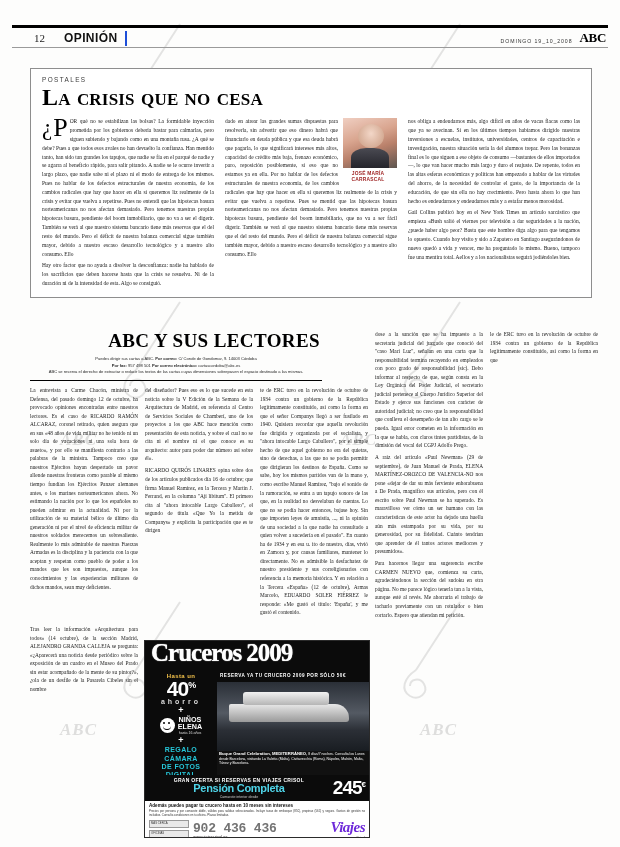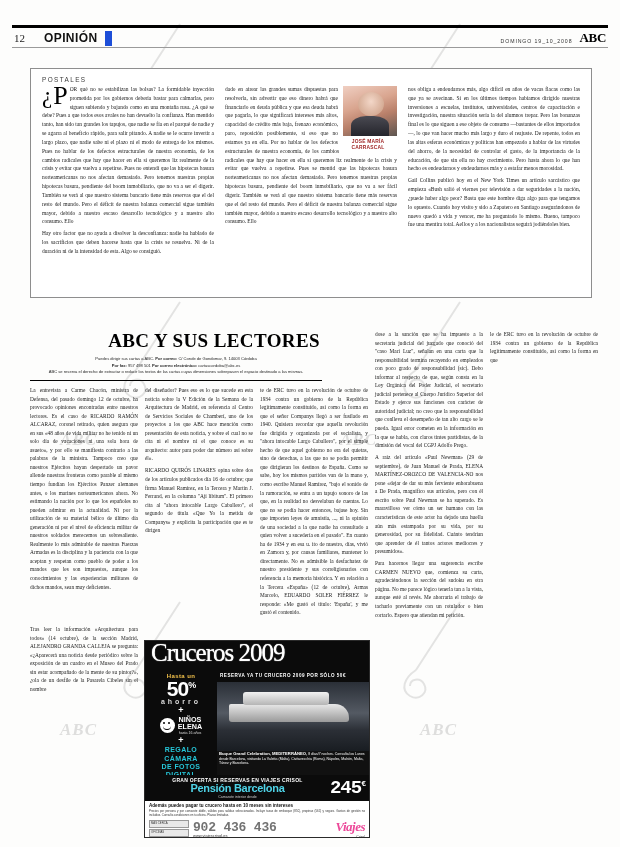--- a/index.html
+++ b/index.html
@@ -16,24 +16,24 @@
   .wm svg{display:block;}
   .wm-txt{position:absolute;pointer-events:none;color:#b9b9b9;
     font-family:"Liberation Serif",serif;font-weight:700;font-style:italic;
     letter-spacing:1px;opacity:.45;}
 
   
   .masthead{position:absolute;left:12px;top:25px;width:596px;}
   .mh-rule-top{height:3px;background:#000;width:100%;}
   .mh-row{display:flex;align-items:flex-end;height:17px;margin-top:1px;}
   .mh-folio{font-family:"Liberation Serif",serif;font-size:11px;color:#222;
-    width:26px;text-align:left;padding-left:2px;line-height:15px;}
+    width:26px;text-align:left;padding-left:2px;line-height:15px;margin-left:20px;}
   .mh-section{font-family:"Liberation Sans",sans-serif;font-weight:700;
     font-size:12px;letter-spacing:.4px;color:#111;line-height:15px;
-    padding:0 8px 0 4px;border-right:7px solid #1d4ed8;}
+    padding:0 8px 0 4px;border-right:2px solid #1d4ed8;}
   .mh-spacer{flex:1;}
   .mh-date{font-family:"Liberation Sans",sans-serif;font-size:5.2px;
     letter-spacing:.9px;color:#333;padding-bottom:2px;}
   .mh-logo{font-family:"Liberation Serif",serif;font-weight:700;font-size:13px;
     letter-spacing:-.3px;color:#000;padding:0 2px 0 7px;}
   .mh-rule-bot{height:1px;background:#9a9a9a;width:100%;margin-top:1px;}
 
   
   .art{position:absolute;left:30px;top:68px;width:560px;height:228px;
        border:1px solid #8e8e8e;background:#fff;}
@@ -84,21 +84,21 @@
   #col2{left:145px; top:386px; width:108px; height:225px;}
   #col3{left:260px; top:386px; width:108px; height:225px;}
   #col4{left:375px; top:330px; width:108px; height:510px;}
   #col5{left:490px; top:330px; width:108px; height:510px;}
 
   
   .ad{position:absolute;left:144px;top:640px;width:224px;height:196px;
       background:#fff;border:1px solid #2a2a2a;overflow:hidden;}
   .ad-top{height:30px;background:#0b0b0b;position:relative;}
   .ad-brand{position:absolute;left:6px;top:-2px;color:#fff;
-    font-family:"Liberation Serif",serif;font-weight:400;font-size:25px;
+    font-family:"Liberation Serif",serif;font-weight:700;font-size:25px;
     letter-spacing:-1px;text-shadow:0 0 1px #fff;}
   .ad-mid{display:flex;height:104px;}
   .ad-left{width:72px;background:#0b0b0b;color:#fff;text-align:center;
     padding-top:2px;box-sizing:border-box;}
   .ad-l1{font-family:"Liberation Sans",sans-serif;font-weight:700;font-size:6px;
     letter-spacing:.4px;color:#f2c14b;}
   .ad-l2{font-family:"Liberation Sans",sans-serif;font-weight:700;font-size:21px;
     line-height:.95;letter-spacing:-1px;}
   .ad-l2 sup{font-size:9px;}
   .ad-l3{font-family:"Liberation Sans",sans-serif;font-weight:700;font-size:7px;
@@ -130,37 +130,37 @@
     font-family:"Liberation Sans",sans-serif;font-size:3.5px;line-height:1.35;}
   .ad-cap b{font-size:4.2px;}
   .ad-offer{height:26px;background:#0b0b0b;color:#fff;display:flex;align-items:center;
     position:relative;}
   .ad-offer-l{flex:1;text-align:center;}
   .ad-of1{font-family:"Liberation Sans",sans-serif;font-weight:700;font-size:5px;
     letter-spacing:.3px;}
   .ad-of2{font-family:"Liberation Sans",sans-serif;font-weight:700;font-size:11px;
     color:#4fd4e8;line-height:1.05;letter-spacing:-.3px;}
   .ad-of3{font-family:"Liberation Sans",sans-serif;font-size:3.6px;color:#ccc;}
-  .ad-price{font-family:Liberation Mono, monospace;font-weight:700;font-size:19px;
+  .ad-price{font-family:Liberation Sans, sans-serif;font-weight:700;font-size:19px;
     color:#fff;padding-right:4px;letter-spacing:-1px;}
   .ad-price sup{font-size:8px;}
   .ad-note{font-family:"Liberation Sans",sans-serif;font-weight:700;font-size:4.6px;
     padding:2px 4px 0 4px;color:#111;}
   .ad-fine{font-family:"Liberation Sans",sans-serif;font-size:2.9px;line-height:1.45;
     padding:1px 4px 0 4px;color:#333;text-align:justify;}
   .ad-foot{display:flex;align-items:center;gap:4px;padding:2px 4px 0 4px;}
   .ad-badges{width:40px;}
   .ad-badge{height:6px;background:#e9e9e9;border:1px solid #999;margin-bottom:1.5px;
     font-family:"Liberation Sans",sans-serif;font-size:2.8px;color:#333;padding-left:1px;}
   .ad-phone{font-family:Liberation Mono, monospace;font-weight:700;font-size:13px;
     letter-spacing:-.2px;color:#737373;}
   .ad-web{font-family:"Liberation Sans",sans-serif;font-size:4px;color:#333;margin-top:-2px;}
   .ad-logo{margin-left:auto;text-align:right;}
   .ad-logo-t{font-family:"Liberation Serif",serif;font-weight:700;font-style:italic;
-    font-size:13px;color:#ec4899;letter-spacing:-.5px;}
+    font-size:15px;color:#6d28d9;letter-spacing:-.5px;}
   .ad-logo-s{font-family:"Liberation Sans",sans-serif;font-size:3.4px;color:#444;}
 </style>
 </head>
 <body>
 
 <div class="page">
 
   <div class="wm" style="left:118px;top:22px;">
     <svg width="70" height="105" viewBox="0 0 70 105">
         <path d="M62 2 L18 70 M18 70 c-12 8 -16 20 -6 26 c9 5 19 -3 14 -12 c-4 -7 -14 -5 -14 2" stroke="#a9a9a9" stroke-width="2" fill="none"></path>
@@ -206,20 +206,21 @@
       <div class="mh-spacer"></div>
       <div class="mh-date">DOMINGO 19_10_2008</div>
       <div class="mh-logo">ABC</div>
     </div>
     <div class="mh-rule-bot"></div>
   </div>
 
   <div class="art">
     <div class="art-inner">
       <div class="kicker">POSTALES</div>
+      <h1 class="headline">La crisis que no cesa</h1>
       <div class="art-cols">
         <div class="art-col dropcap-wrap">
           <p>
             <span class="dq">¿</span><span class="dc">P</span><span>OR qué no se estabilizan las bolsas? La formidable inyección prometida por los gobiernos debería bastar para calmarlas, pero siguen subiendo y bajando como en una montaña rusa. ¿A qué se debe? Pues a que todos esos avales no han devuelto la confianza. Han mentido tanto, han sido tan grandes los tapujos, que nadie se fía en el parqué de nadie y se agarra al beneficio rápido, para salir pitando. A nadie se le ocurre invertir a largo plazo, que nadie sabe ni el plazo ni el modo de entrega de los mismos. Pues no hablar de los defectos estructurales de nuestra economía, de los cambios radicales que hay que hacer en ella si queremos liz realmente de la crisis y evitar que vuelva a repetirse. Pues no entendí que las hipotecas basura norteamericanas no nos afectan demasiado. Pero tenemos nuestras propias hipotecas basura, pendiente del boom inmobiliario, que no va a ser el digerir. También se verá al que nuestro sistema bancario tiene más reservas que el del resto del mundo. Pero el déficit de nuestra balanza comercial sigue también mayor, debido a nuestro escaso desarrollo tecnológico y a nuestro alto consumo. Ello</span>
           </p>
           <p>Hay otro factor que no ayuda a disolver la desconfianza: nadie ha hablado de los sacrificios que deben hacerse hasta que la crisis se resuelva. Ni de la duración ni de la intensidad de esta. Algo se consiguió.</p>
         </div>
         <div class="art-col">
           <div class="photo"></div>
           <div class="byline">JOSÉ MARÍA CARRASCAL</div>
@@ -270,21 +271,21 @@
     <p>le de ERC tuvo en la revolución de octubre de 1934 contra un gobierno de la República legítimamente constituido, así como la forma en que</p>
   </div>
 
   <div class="ad">
     <div class="ad-top">
       <div class="ad-brand">Cruceros 2009</div>
     </div>
     <div class="ad-mid">
       <div class="ad-left">
         <div class="ad-l1">Hasta un</div>
-        <div class="ad-l2"><span>50</span><sup>%</sup></div>
+        <div class="ad-l2"><span>40</span><sup>%</sup></div>
         <div class="ad-l3">ahorro</div>
         <div class="ad-plus">+</div>
         <div class="ad-kid">
           <span class="ad-smiley"></span>
           <span class="ad-kidtxt">
             <span class="ad-k1" style="display:block">NIÑOS</span>
             <span class="ad-k1" style="display:block">ELENA</span>
             <span class="ad-k2" style="display:block">hasta 16 años</span>
           </span>
         </div>
@@ -298,21 +299,21 @@
         <div class="ad-banner">RESERVA YA TU CRUCERO 2009 POR SÓLO 50€</div>
         <div class="ad-ship"></div>
         <div class="ad-cap">
           <b>Buque Grand Celebration, MEDITERRÁNEO,</b><span> 8 días/7 noches. Consulta los Lunes desde Barcelona, visitando La Valetta (Malta), Civitavecchia (Roma), Nápoles, Mahón, Malta, Túnez y Barcelona.</span>
         </div>
       </div>
     </div>
     <div class="ad-offer">
       <div class="ad-offer-l">
         <div class="ad-of1">GRAN OFERTA SI RESERVAS EN VIAJES CRISOL</div>
-        <div class="ad-of2">Pensión Barcelona</div>
+        <div class="ad-of2">Pensión Completa</div>
         <div class="ad-of3">Camarote interior desde</div>
       </div>
       <div class="ad-price"><span>245</span><sup>€</sup></div>
     </div>
     <div class="ad-note">Además puedes pagar tu crucero hasta en 10 meses sin intereses</div>
     <div class="ad-fine">Precios por persona y por camarote doble, válidos para salidas seleccionadas. Incluye tasas de embarque (85€), propinas (56€) y seguro. Gastos de gestión no incluidos. Consulta condiciones en tu oficina. Plazas limitadas.</div>
     <div class="ad-foot">
       <div class="ad-badges">
         <div class="ad-badge">MÁS CERCA</div>
         <div class="ad-badge">OFICINAS</div>

